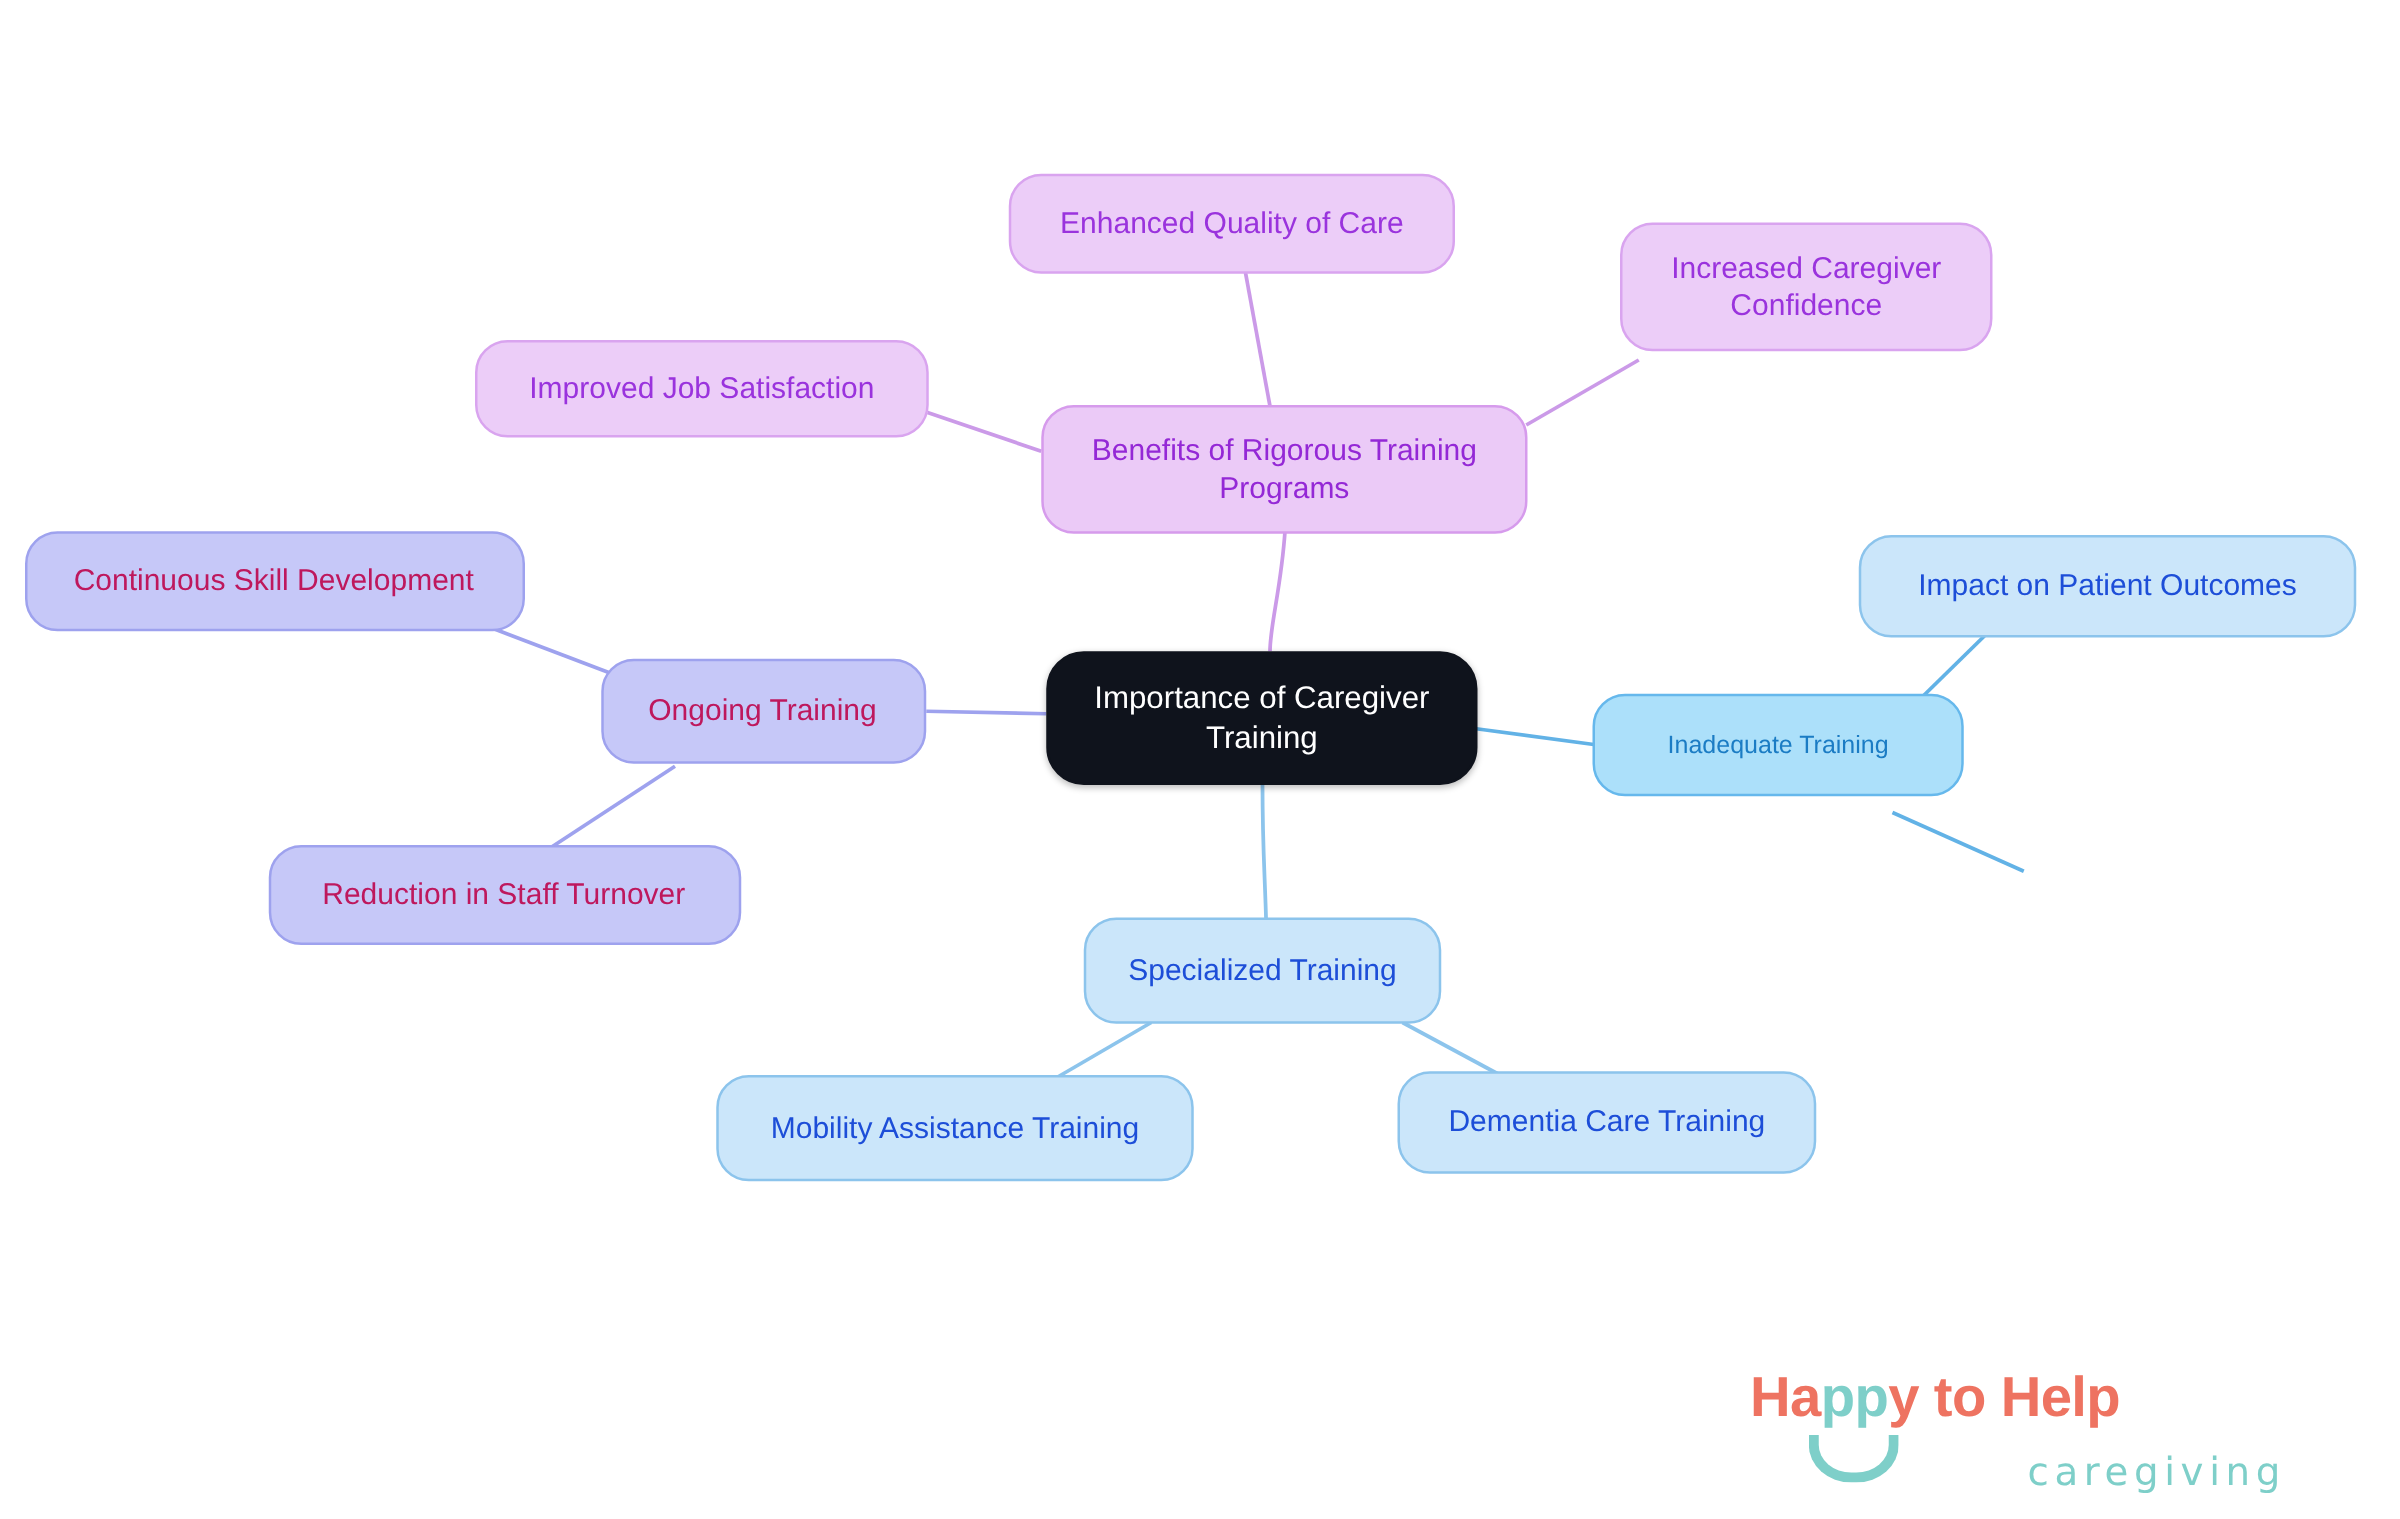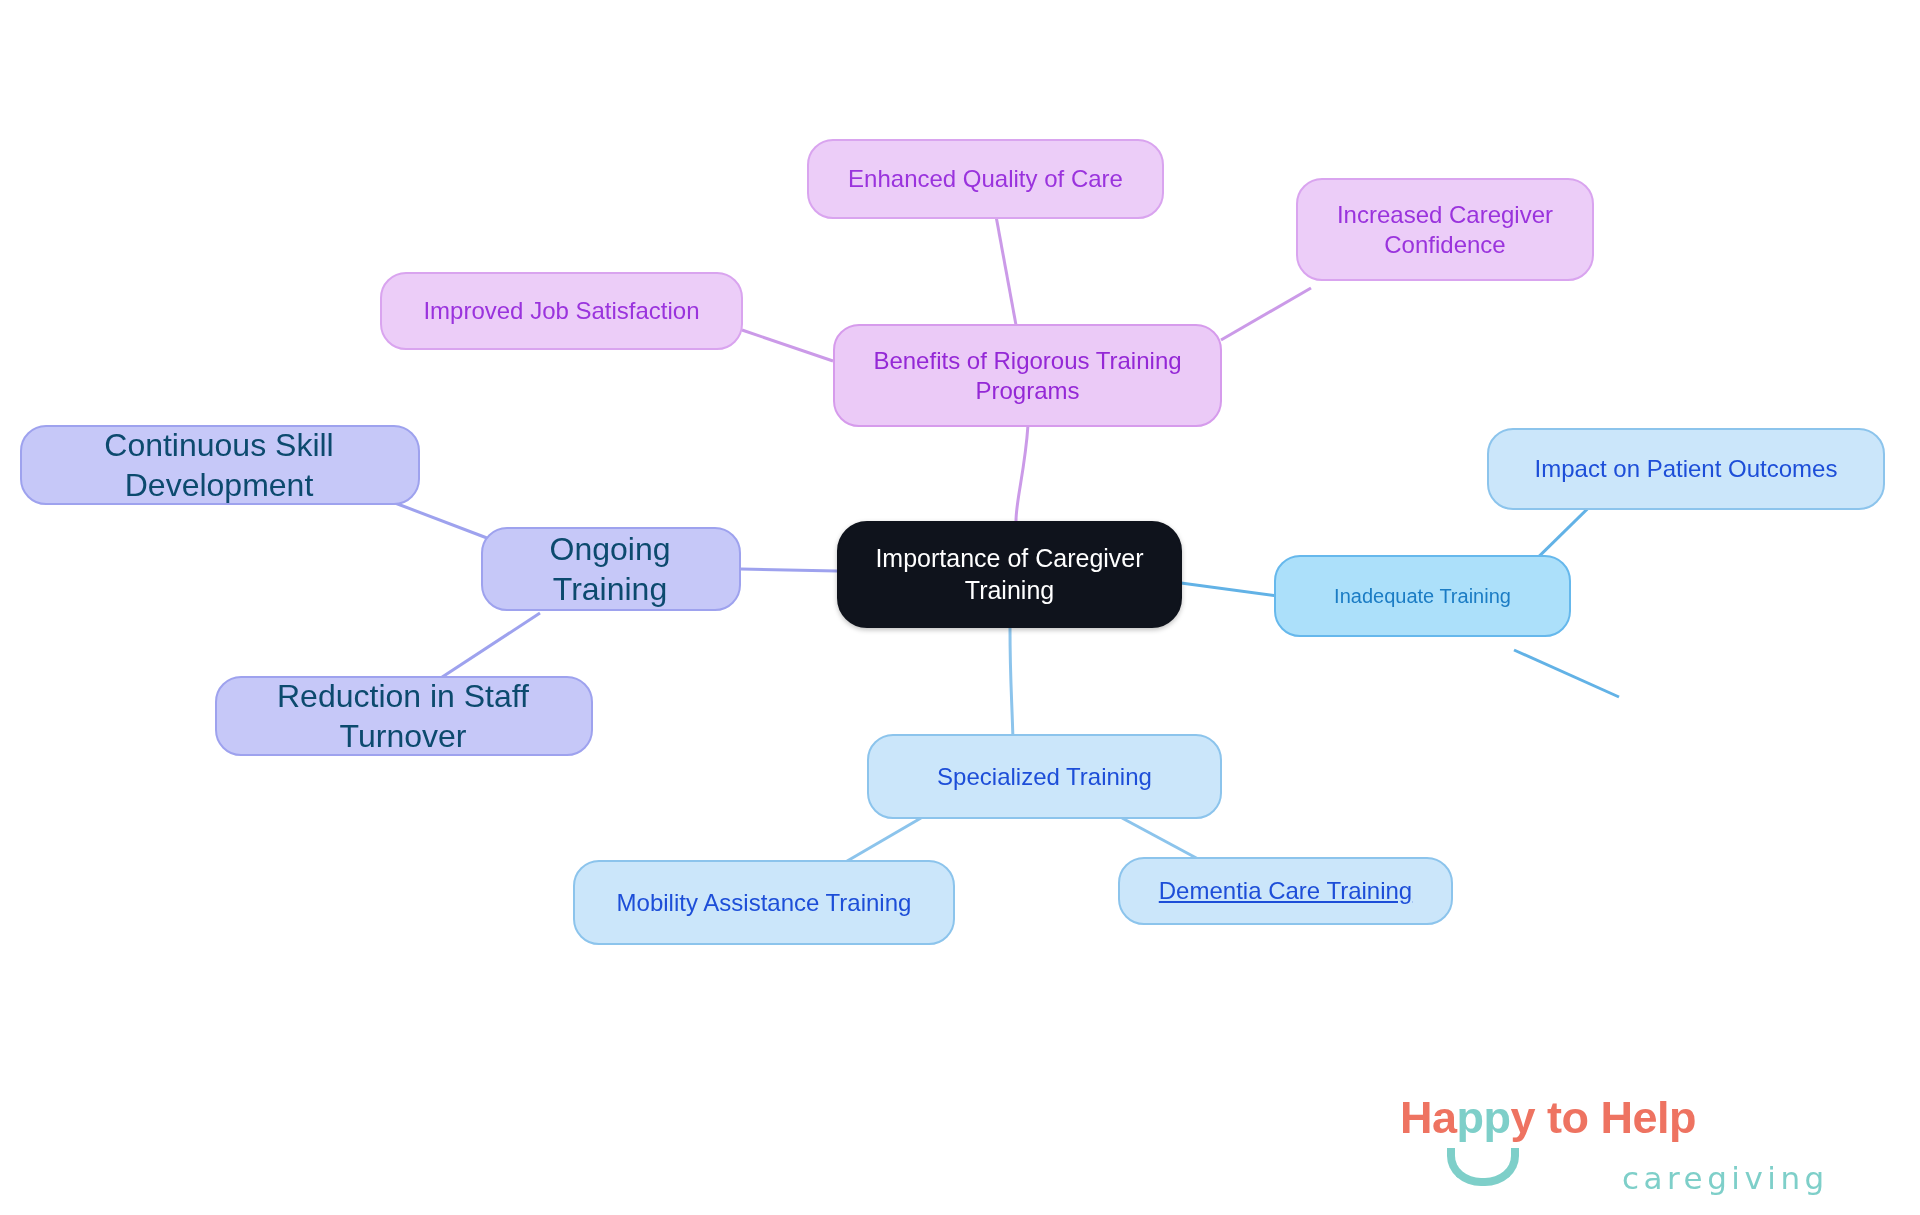--- a/index.html
+++ b/index.html
@@ -62,22 +62,22 @@
     background: #eccdf8;
     border-color: #d9a4ef;
     color: #9a33dd;
     font-size: 24px;
   }
 
   
   .node.lavender {
     background: #c6c8f8;
     border-color: #9ea2ee;
-    color: #0c4a6e;
-    font-size: 32px;
+    color: #be185d;
+    font-size: 24px;
     padding-left: 12px;
   }
 
   
   .node.blue {
     background: #ace0fa;
     border-color: #66b8ec;
     color: #1b7cc4;
     font-size: 20px;
   }
@@ -201,29 +201,29 @@
 
   <div class="node blue-light" style="left:1487px; top:428px; width:398px; height:82px;">
     <span>Impact on Patient Outcomes</span>
   </div>
 
   <div class="node blue" style="left:1274px; top:555px; width:297px; height:82px;">
     <span>Inadequate Training</span>
   </div>
 
 
-  <div class="node blue-light" style="left:867px; top:734px; width:355px; height:85px;justify-content:center;">
+  <div class="node blue-light" style="left:867px; top:734px; width:286px; height:85px;justify-content:center;">
     <span>Specialized Training</span>
   </div>
 
   <div class="node blue-light" style="left:573px; top:860px; width:382px; height:85px;">
     <span>Mobility Assistance Training</span>
   </div>
 
-  <div class="node blue-light" style="left:1118px; top:857px; width:335px; height:68px;text-decoration:underline;">
+  <div class="node blue-light" style="left:1118px; top:857px; width:335px; height:82px;">
     <span>Dementia Care Training</span>
   </div>
 
   <div id="logo">
     <div class="logo-line1"><span class="lg-coral">Ha</span><span class="lg-teal">pp</span><span class="lg-coral">y to Help</span></div>
     <div class="logo-smile"></div>
     <div class="logo-sub">caregiving</div>
   </div>
 
 </div>

